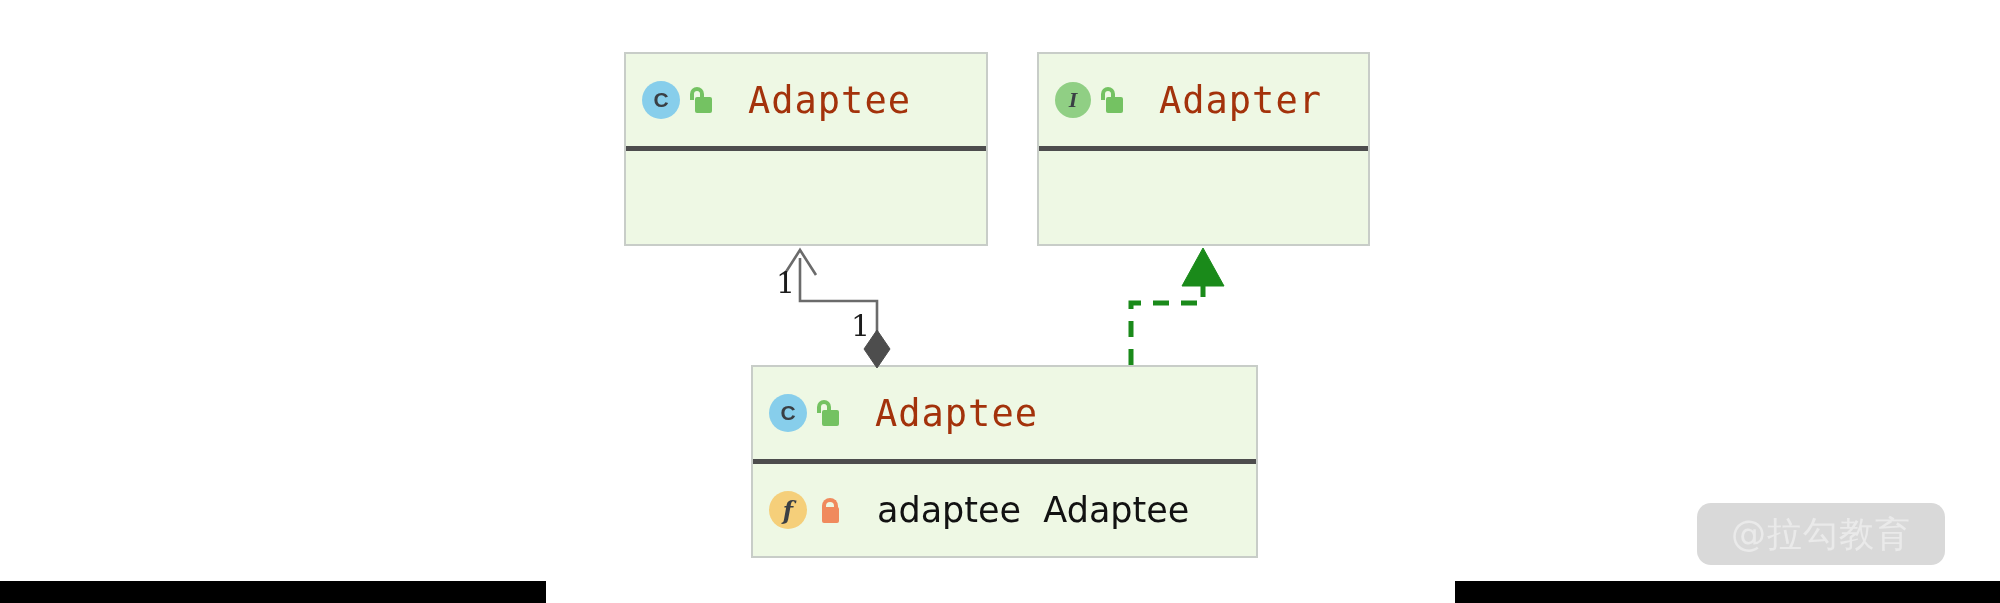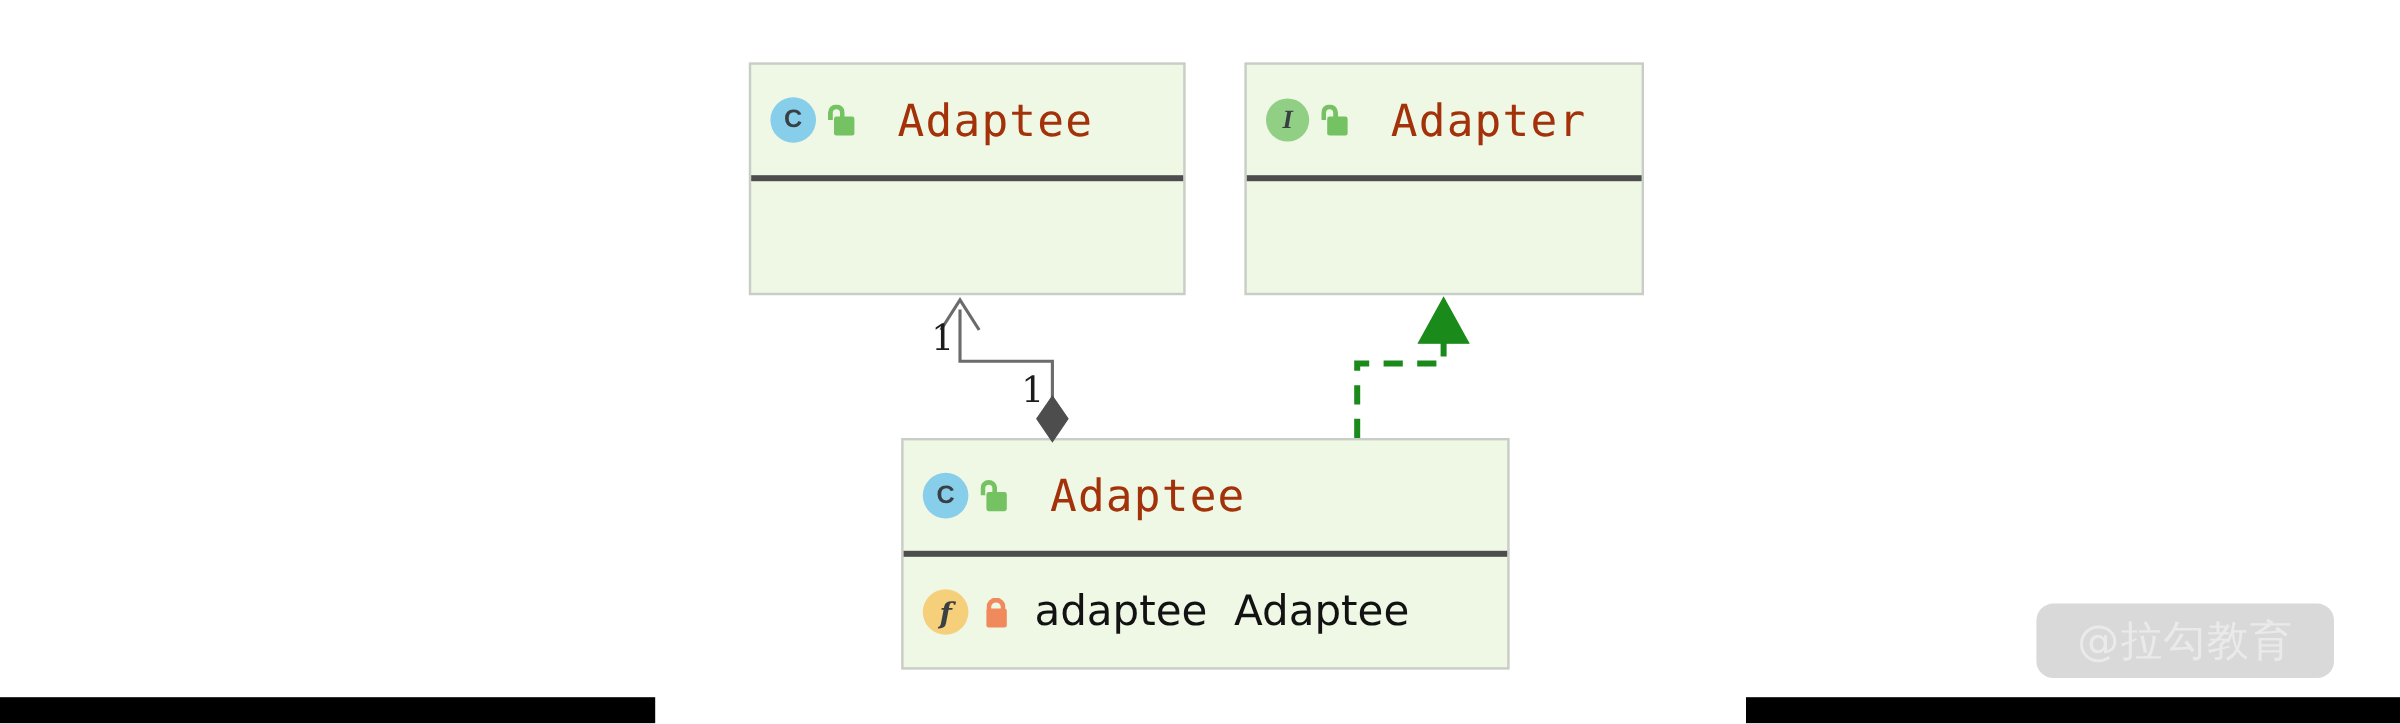--- a/index.html
+++ b/index.html
@@ -112,21 +112,21 @@
   
   .uml-title {
     margin-left: 34px;
     color: #a3320b;
     font-family: "DejaVu Sans Mono", "Liberation Mono", monospace;
     font-size: 37px;
     letter-spacing: 1px;
     white-space: nowrap;
   }
   .member-text {
-    margin-left: 21px;
+    margin-left: 36px;
     color: #121212;
     font-family: "DejaVu Sans", "Liberation Sans", sans-serif;
     font-size: 35px;
     white-space: pre;
   }
 
   
   #connectors {
     position: absolute;
     left: 0; top: 0;

